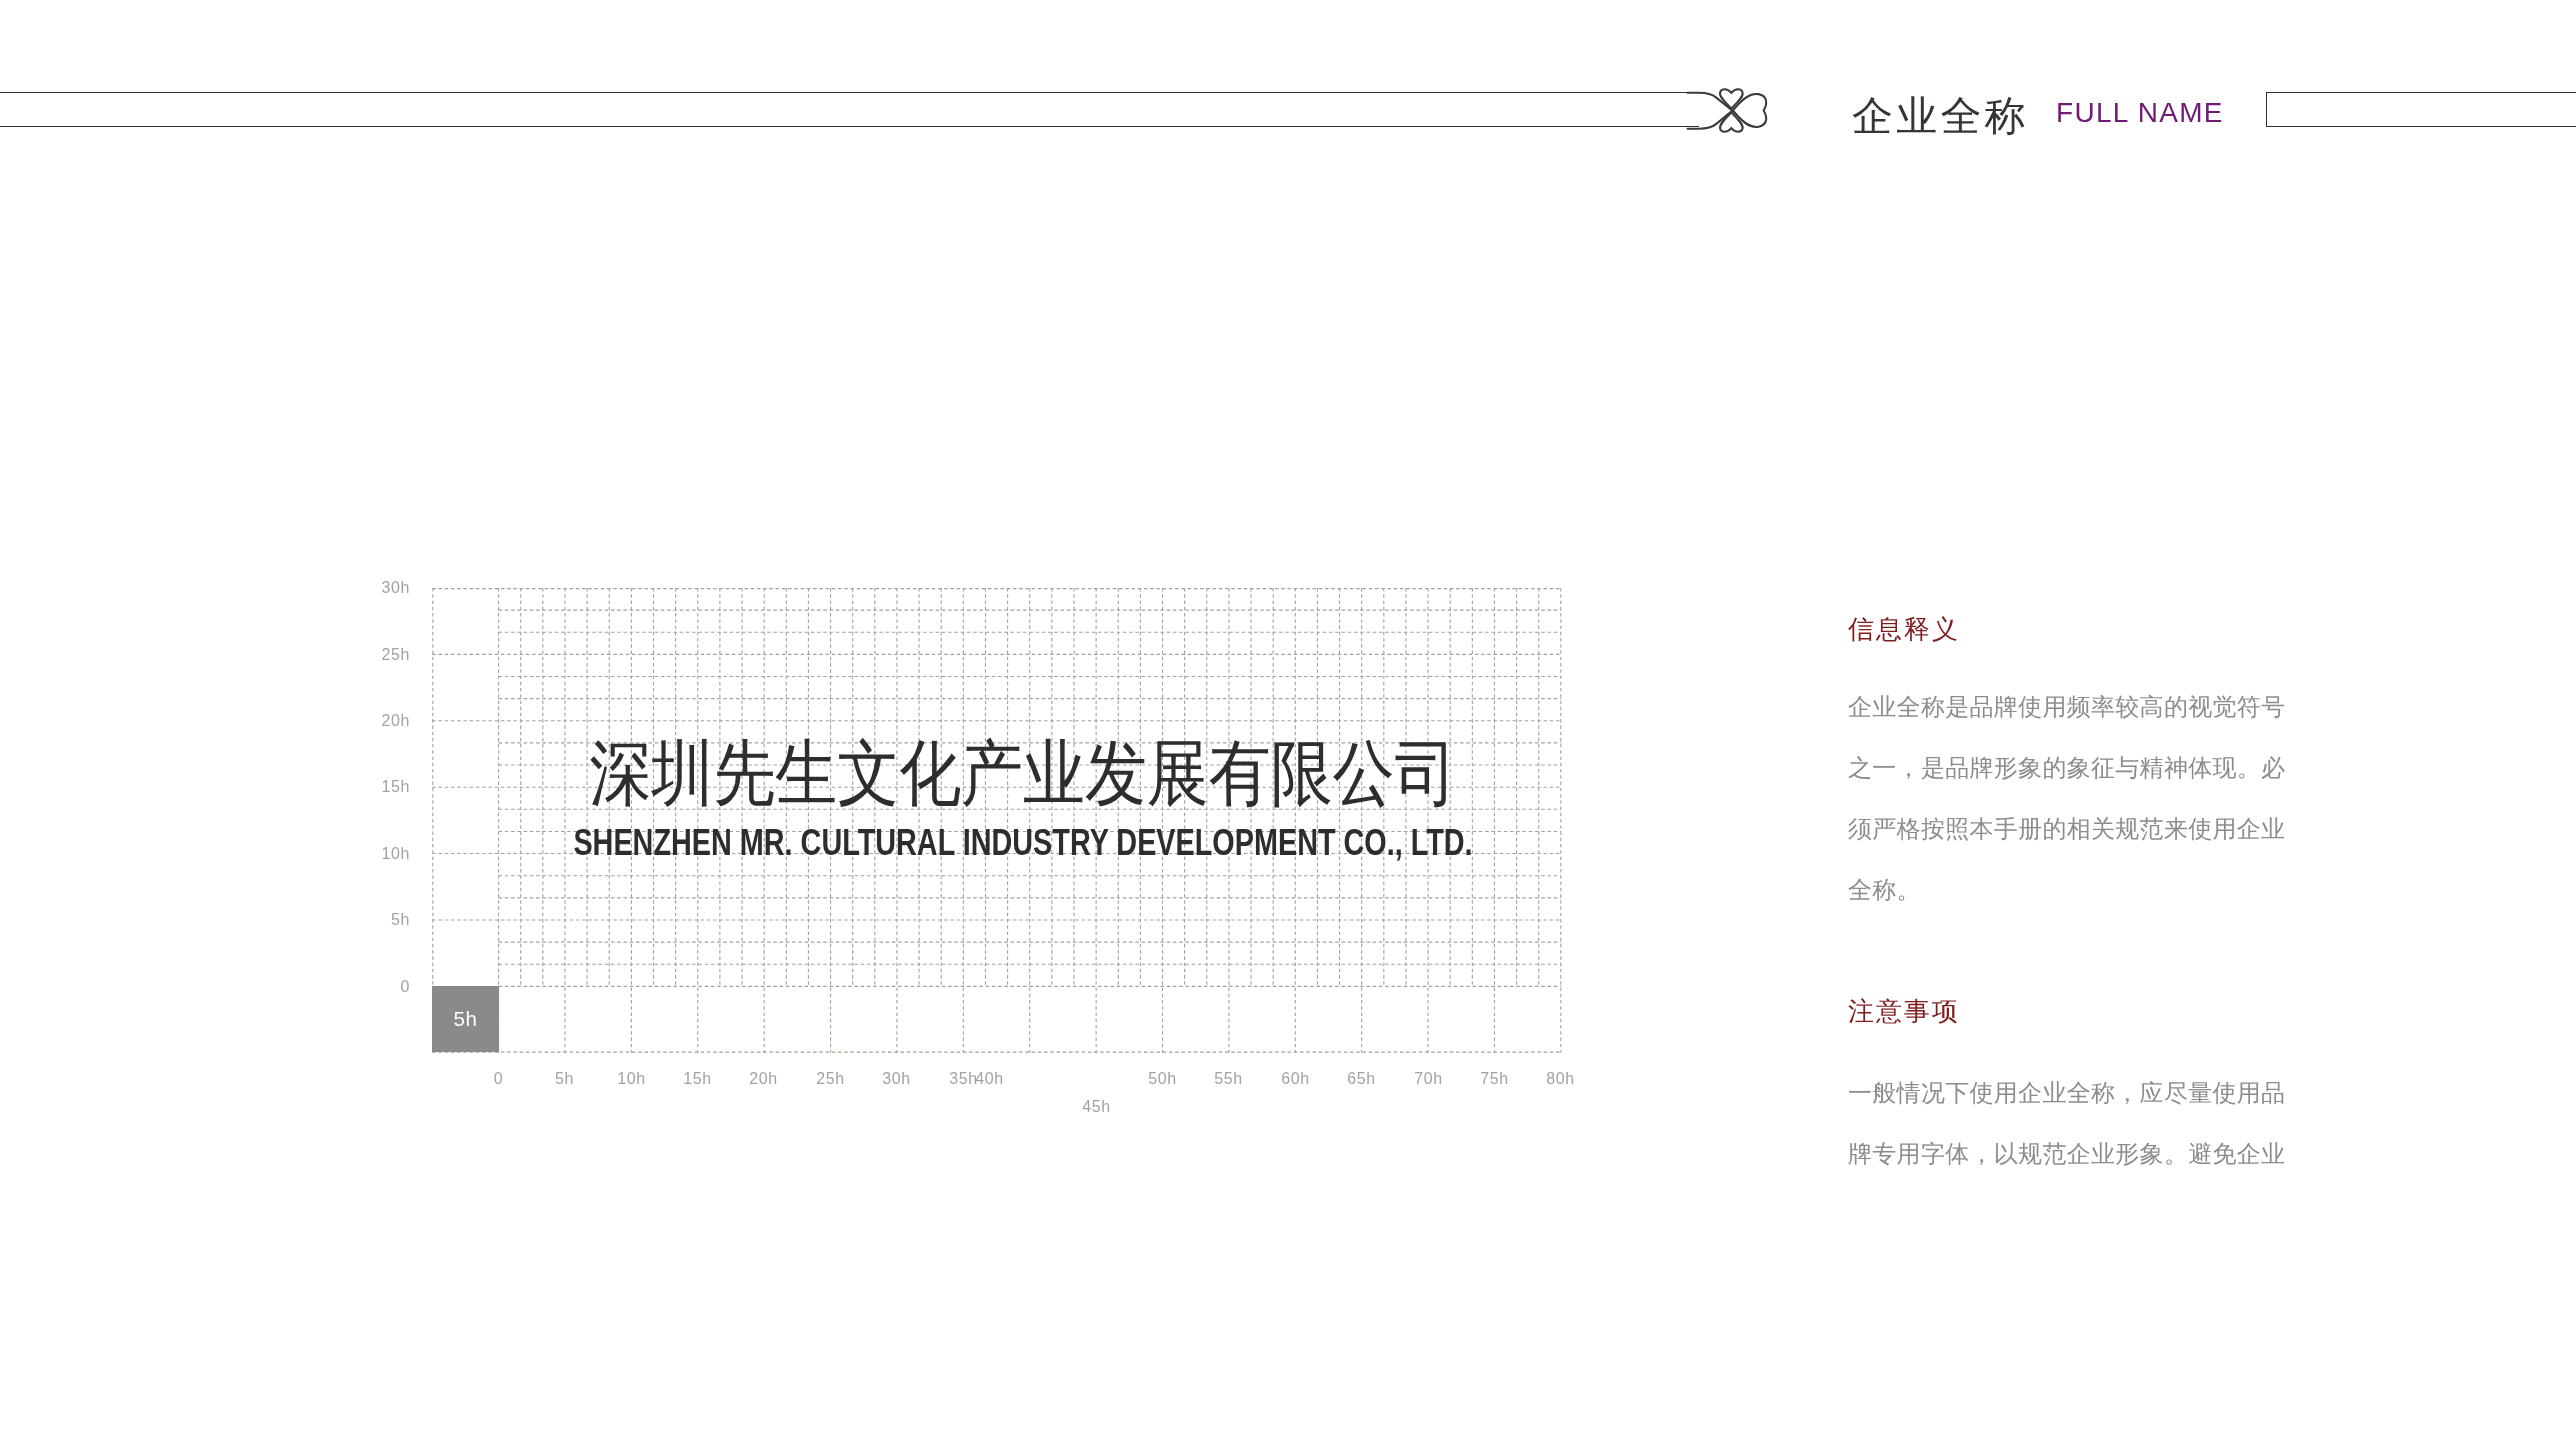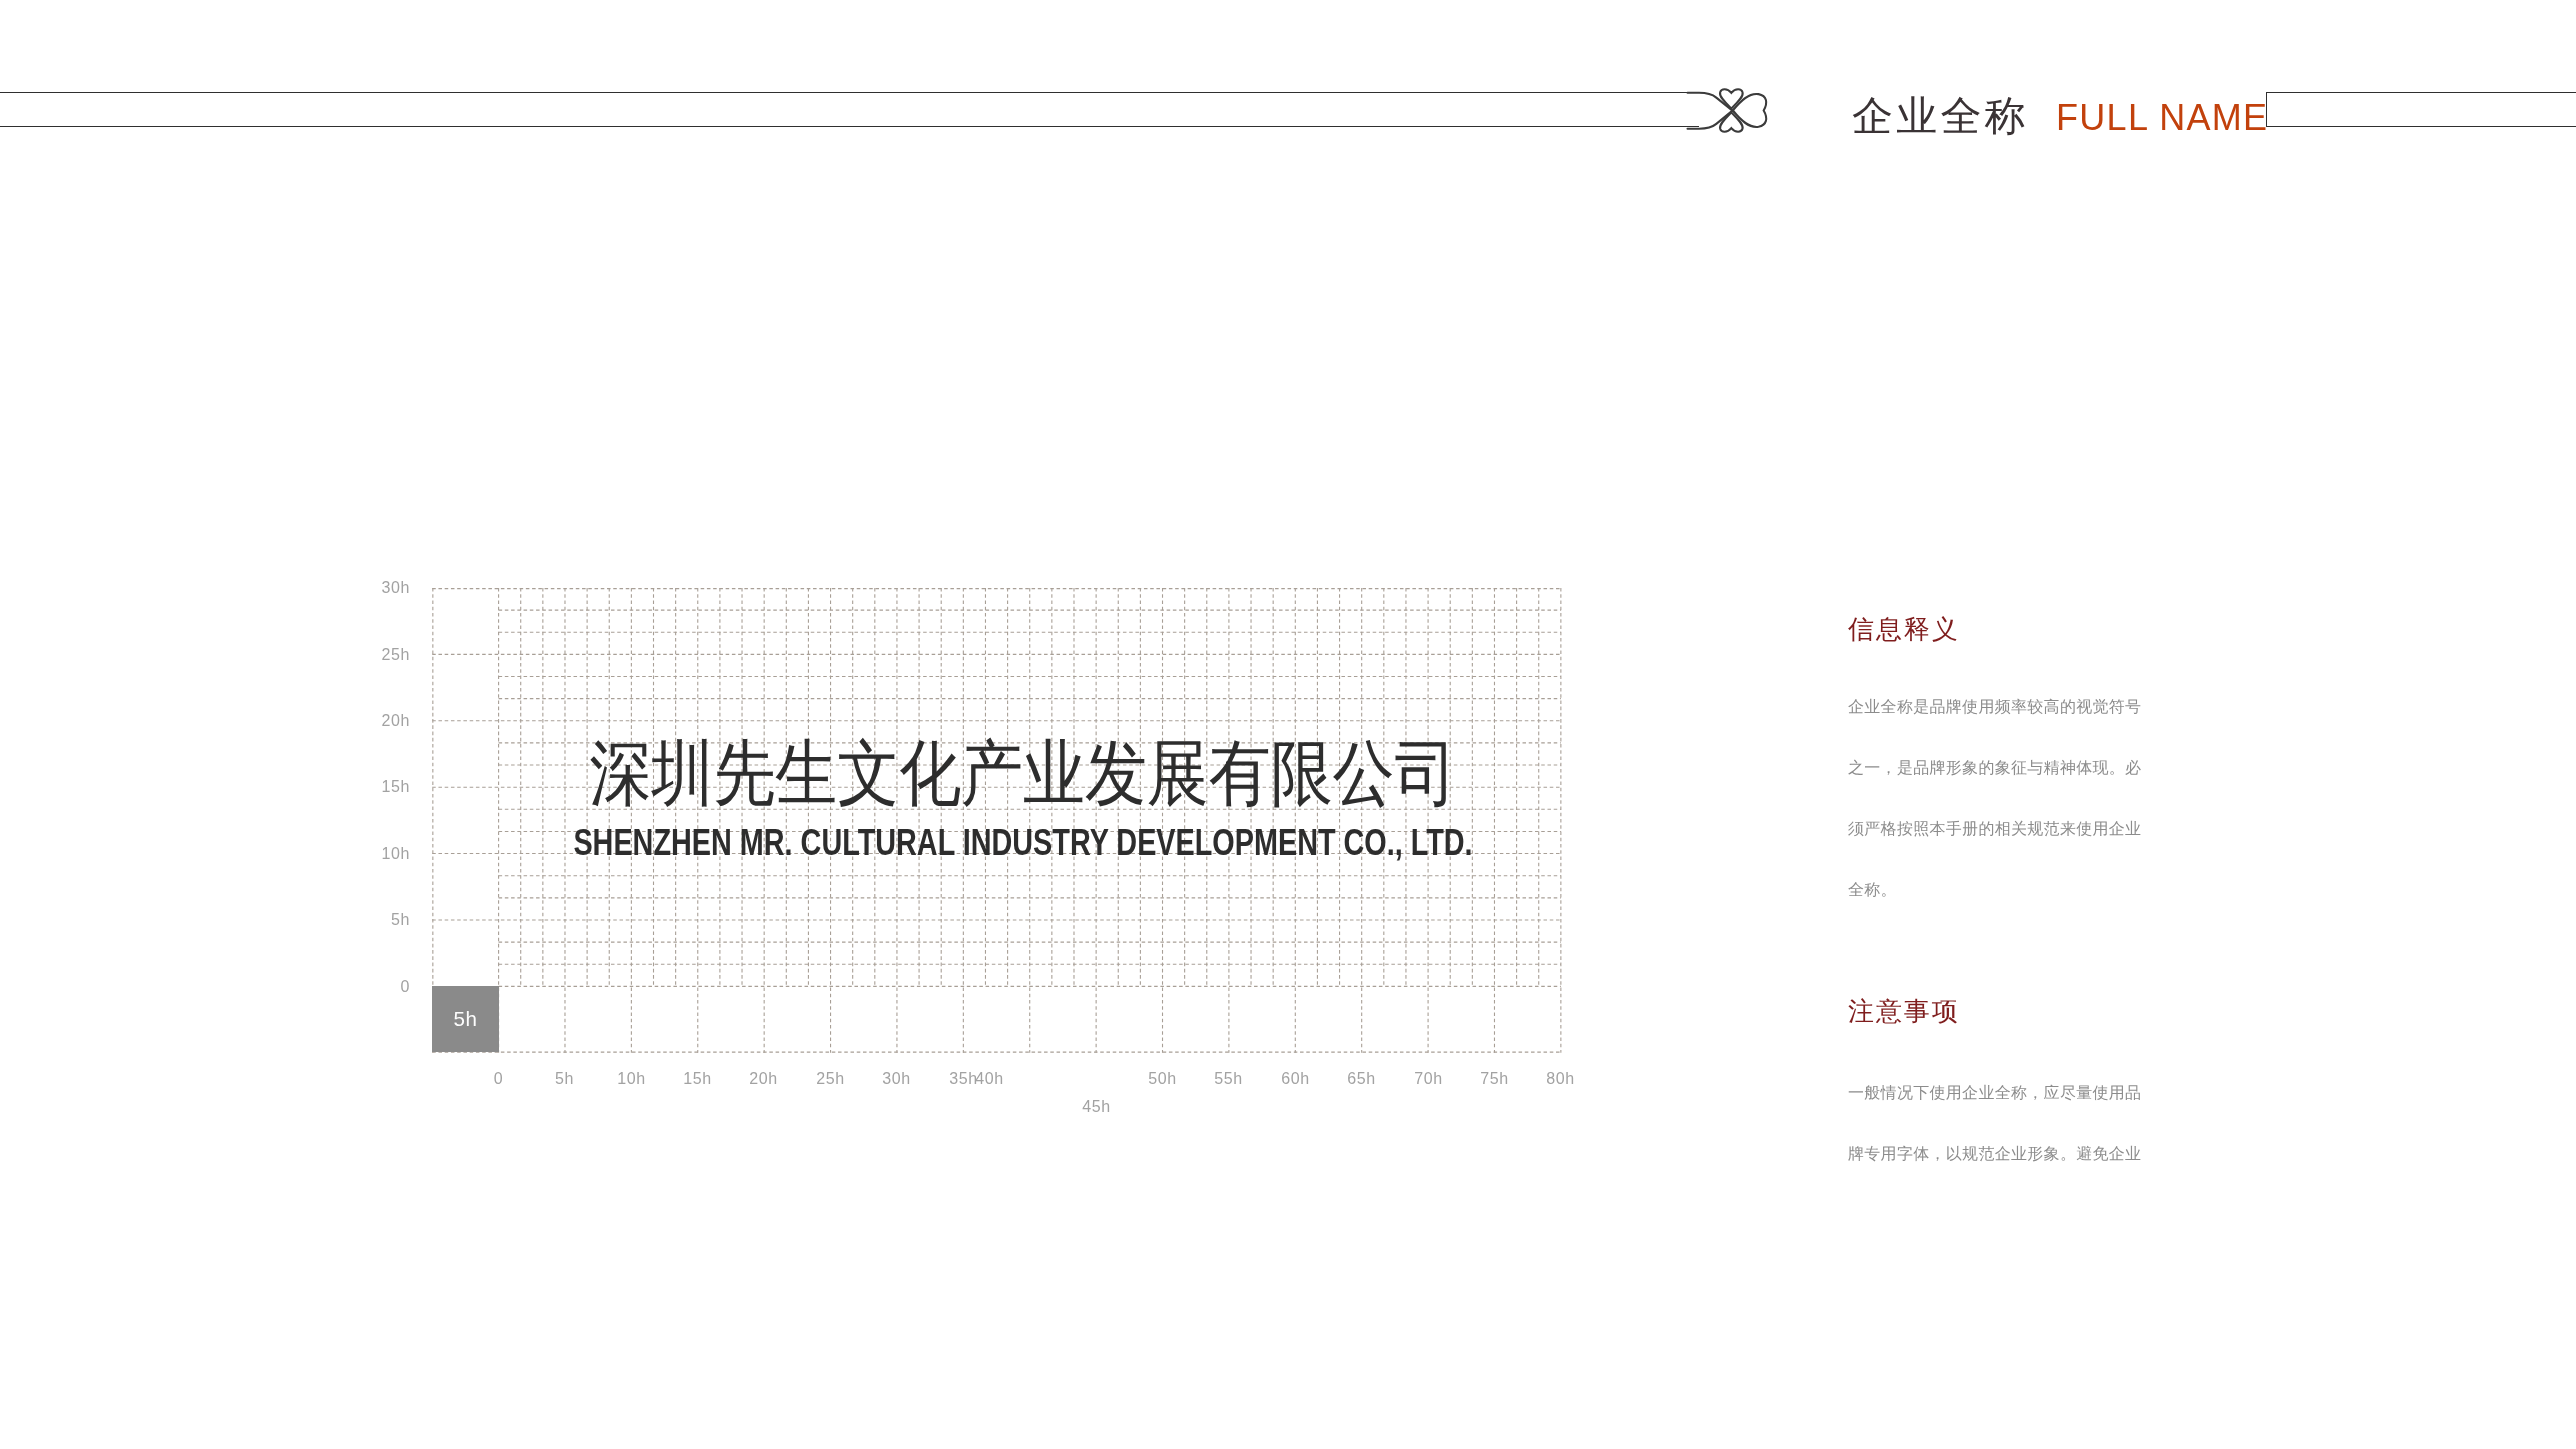--- a/index.html
+++ b/index.html
@@ -4,40 +4,40 @@
 <style>
   html,body{margin:0;padding:0;background:#ffffff;}
   #page{position:relative;width:2576px;height:1366px;background:#fff;overflow:hidden;
         font-family:"Liberation Sans", sans-serif;}
   
   .hdr-rect{position:absolute;top:92px;height:33px;border:1.9px solid #2f2f2f;background:#fff;box-sizing:content-box;}
   #hdr-left{left:-2.6px;width:1701px;border-right:none;border-radius:0 0 0 0;}
   #hdr-right{left:2266px;width:313px;}
   #knot-svg{position:absolute;left:1655px;top:81px;}
   #title-cn{position:absolute;left:1852px;top:89px;font-size:41px;letter-spacing:3.2px;color:#3a3335;font-weight:400;white-space:nowrap;}
-  #title-en{position:absolute;left:2056px;top:97px;font-size:36px;letter-spacing:1.3px;color:#c2410c;font-weight:300;white-space:nowrap;}
+  #title-en{position:absolute;left:2056px;top:97px;font-size:28px;letter-spacing:1.3px;color:#701a75;font-weight:300;white-space:nowrap;}
   
   #grid-box{position:absolute;left:432px;top:588px;}
   #unit-square{position:absolute;left:432px;top:986px;width:67px;height:66px;background:#8a8a8a;
                display:flex;align-items:center;justify-content:center;}
   #unit-square span{color:#fdfdfd;font-size:20.6px;font-weight:300;letter-spacing:0.6px;}
   .xtick{position:absolute;top:1070px;width:77px;text-align:center;font-size:16px;font-weight:300;
          color:#a2a2a2;letter-spacing:0.6px;white-space:nowrap;}
   .ytick{position:absolute;left:309px;width:101px;text-align:right;font-size:16px;font-weight:300;
          color:#a2a2a2;letter-spacing:0.6px;height:19.3px;line-height:19.3px;}
   
   #name-cn{position:absolute;left:379px;top:735px;width:1288px;height:76px;line-height:76px;
            text-align:center;font-size:72px;color:#2d2d2d;white-space:nowrap;}
   #name-cn span{display:inline-block;transform:scaleX(0.86);transform-origin:center;}
   #name-en{position:absolute;left:379px;top:824px;width:1288px;height:37px;line-height:37px;
            text-align:center;font-size:36px;font-weight:700;color:#2d2d2d;white-space:nowrap;}
   #name-en span{display:inline-block;transform:scaleX(0.80);transform-origin:center;letter-spacing:0px;}
   
   .side-heading{position:absolute;left:1848px;font-size:26px;letter-spacing:1.9px;color:#7f1d1d;font-weight:300;white-space:nowrap;}
-  .side-para{position:absolute;left:1848px;width:438px;font-size:16px;color:#8c8c8c;font-weight:300;
+  .side-para{position:absolute;left:1848px;width:438px;font-size:24px;color:#8c8c8c;font-weight:300;
              line-height:61px;letter-spacing:0.3px;}
   .side-para div{white-space:nowrap;}
 </style>
 </head>
 <body>
 
 <div id="page">
 
   <div id="hdr-left" class="hdr-rect"></div>
 

